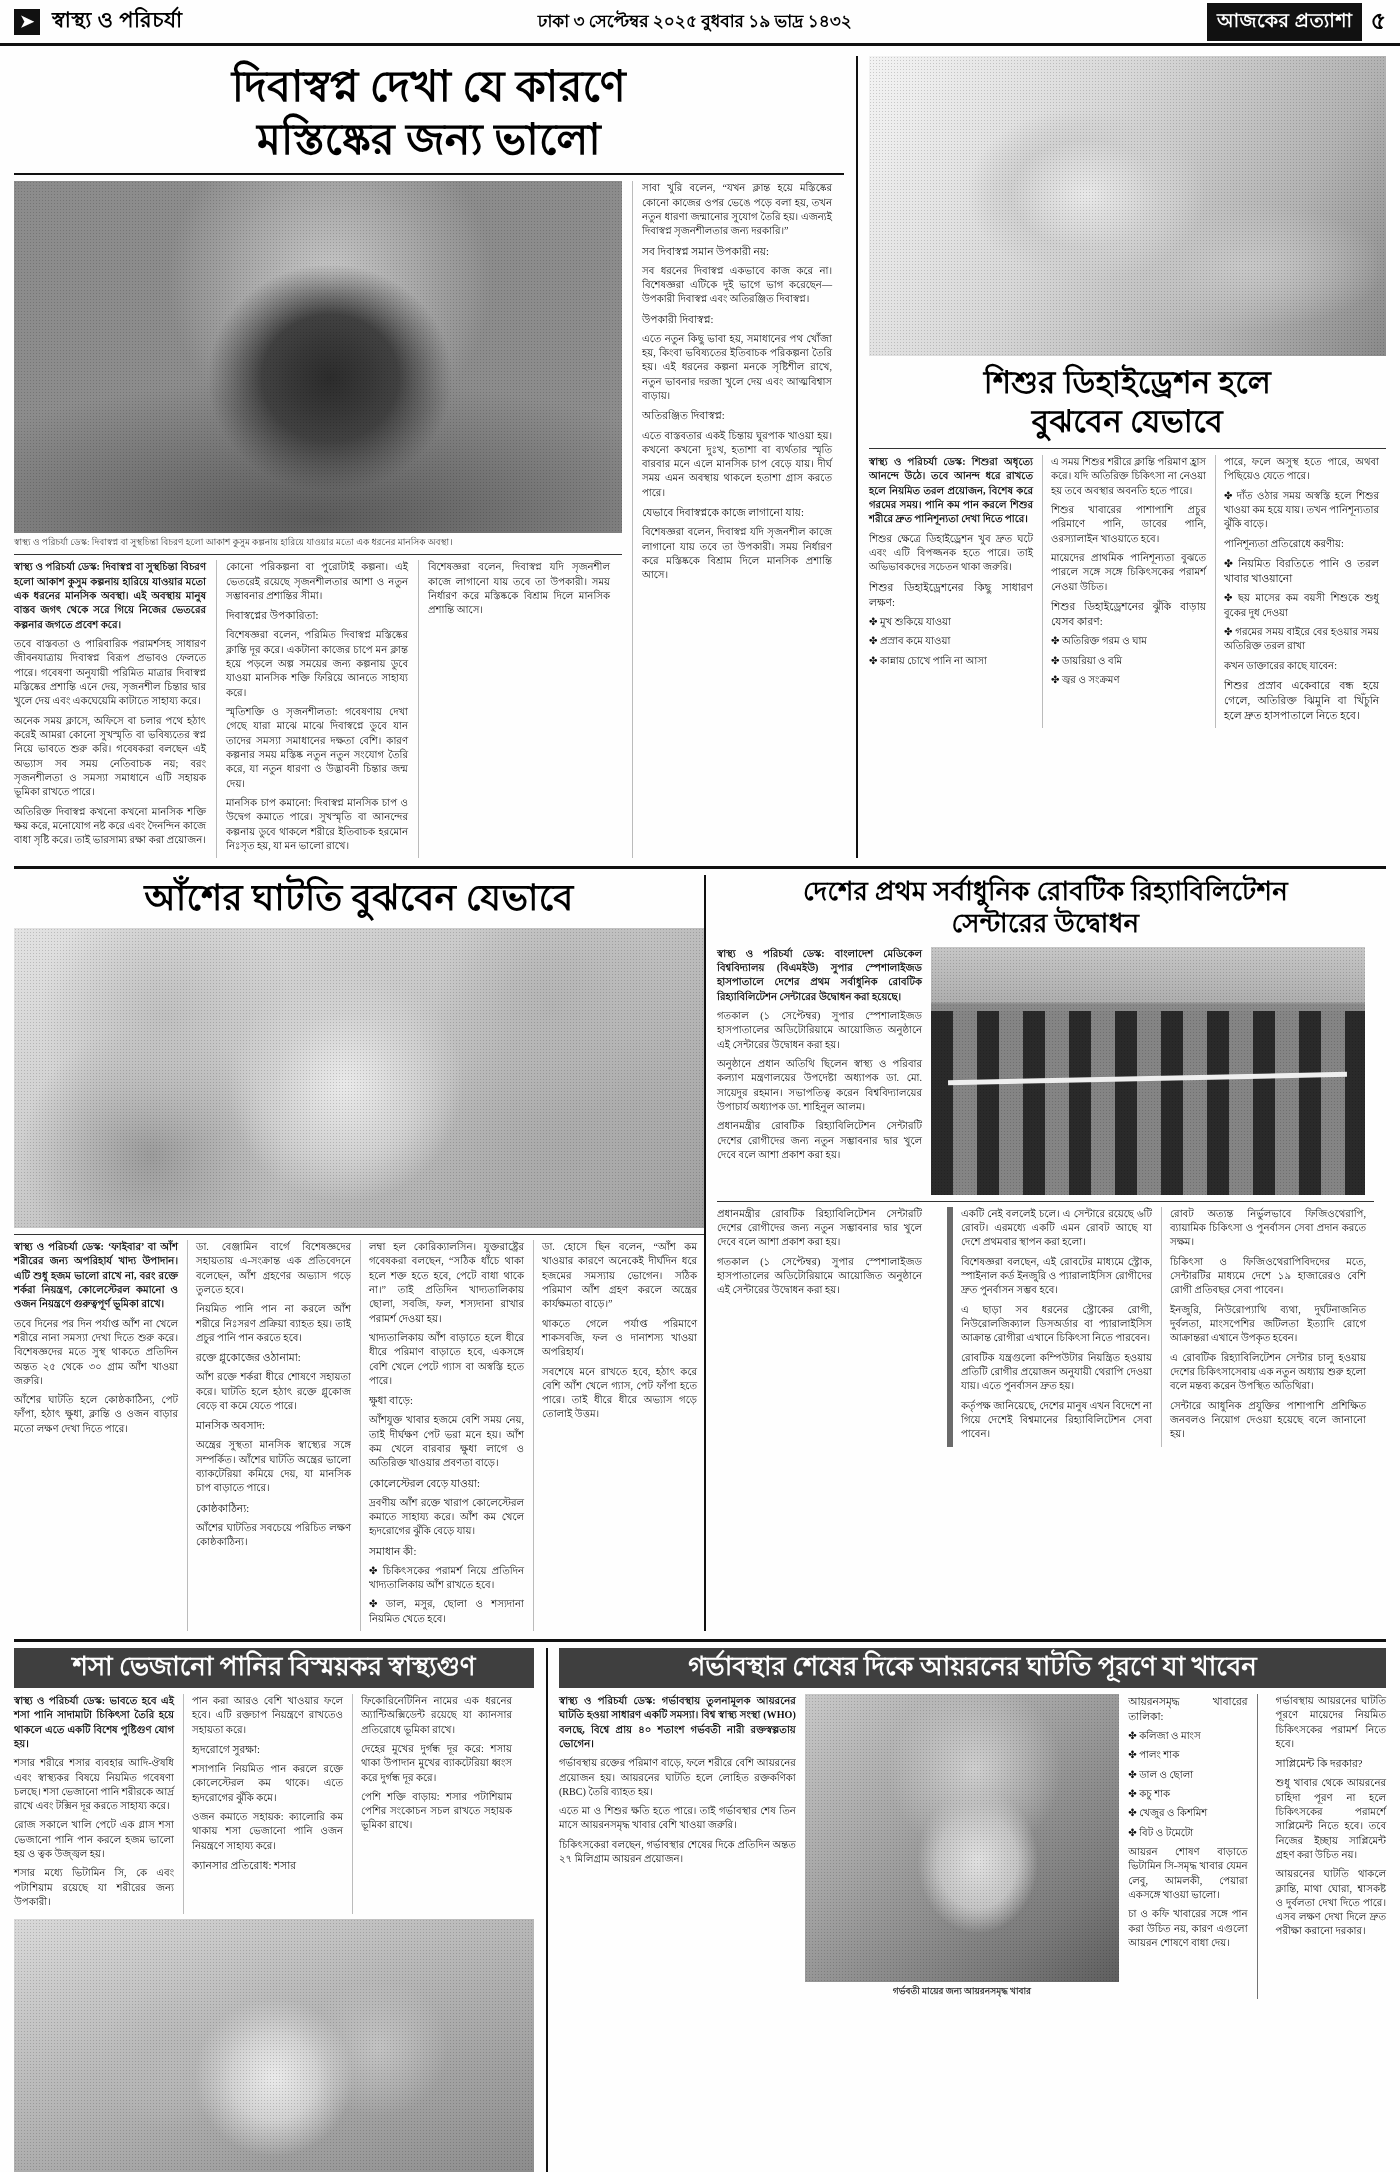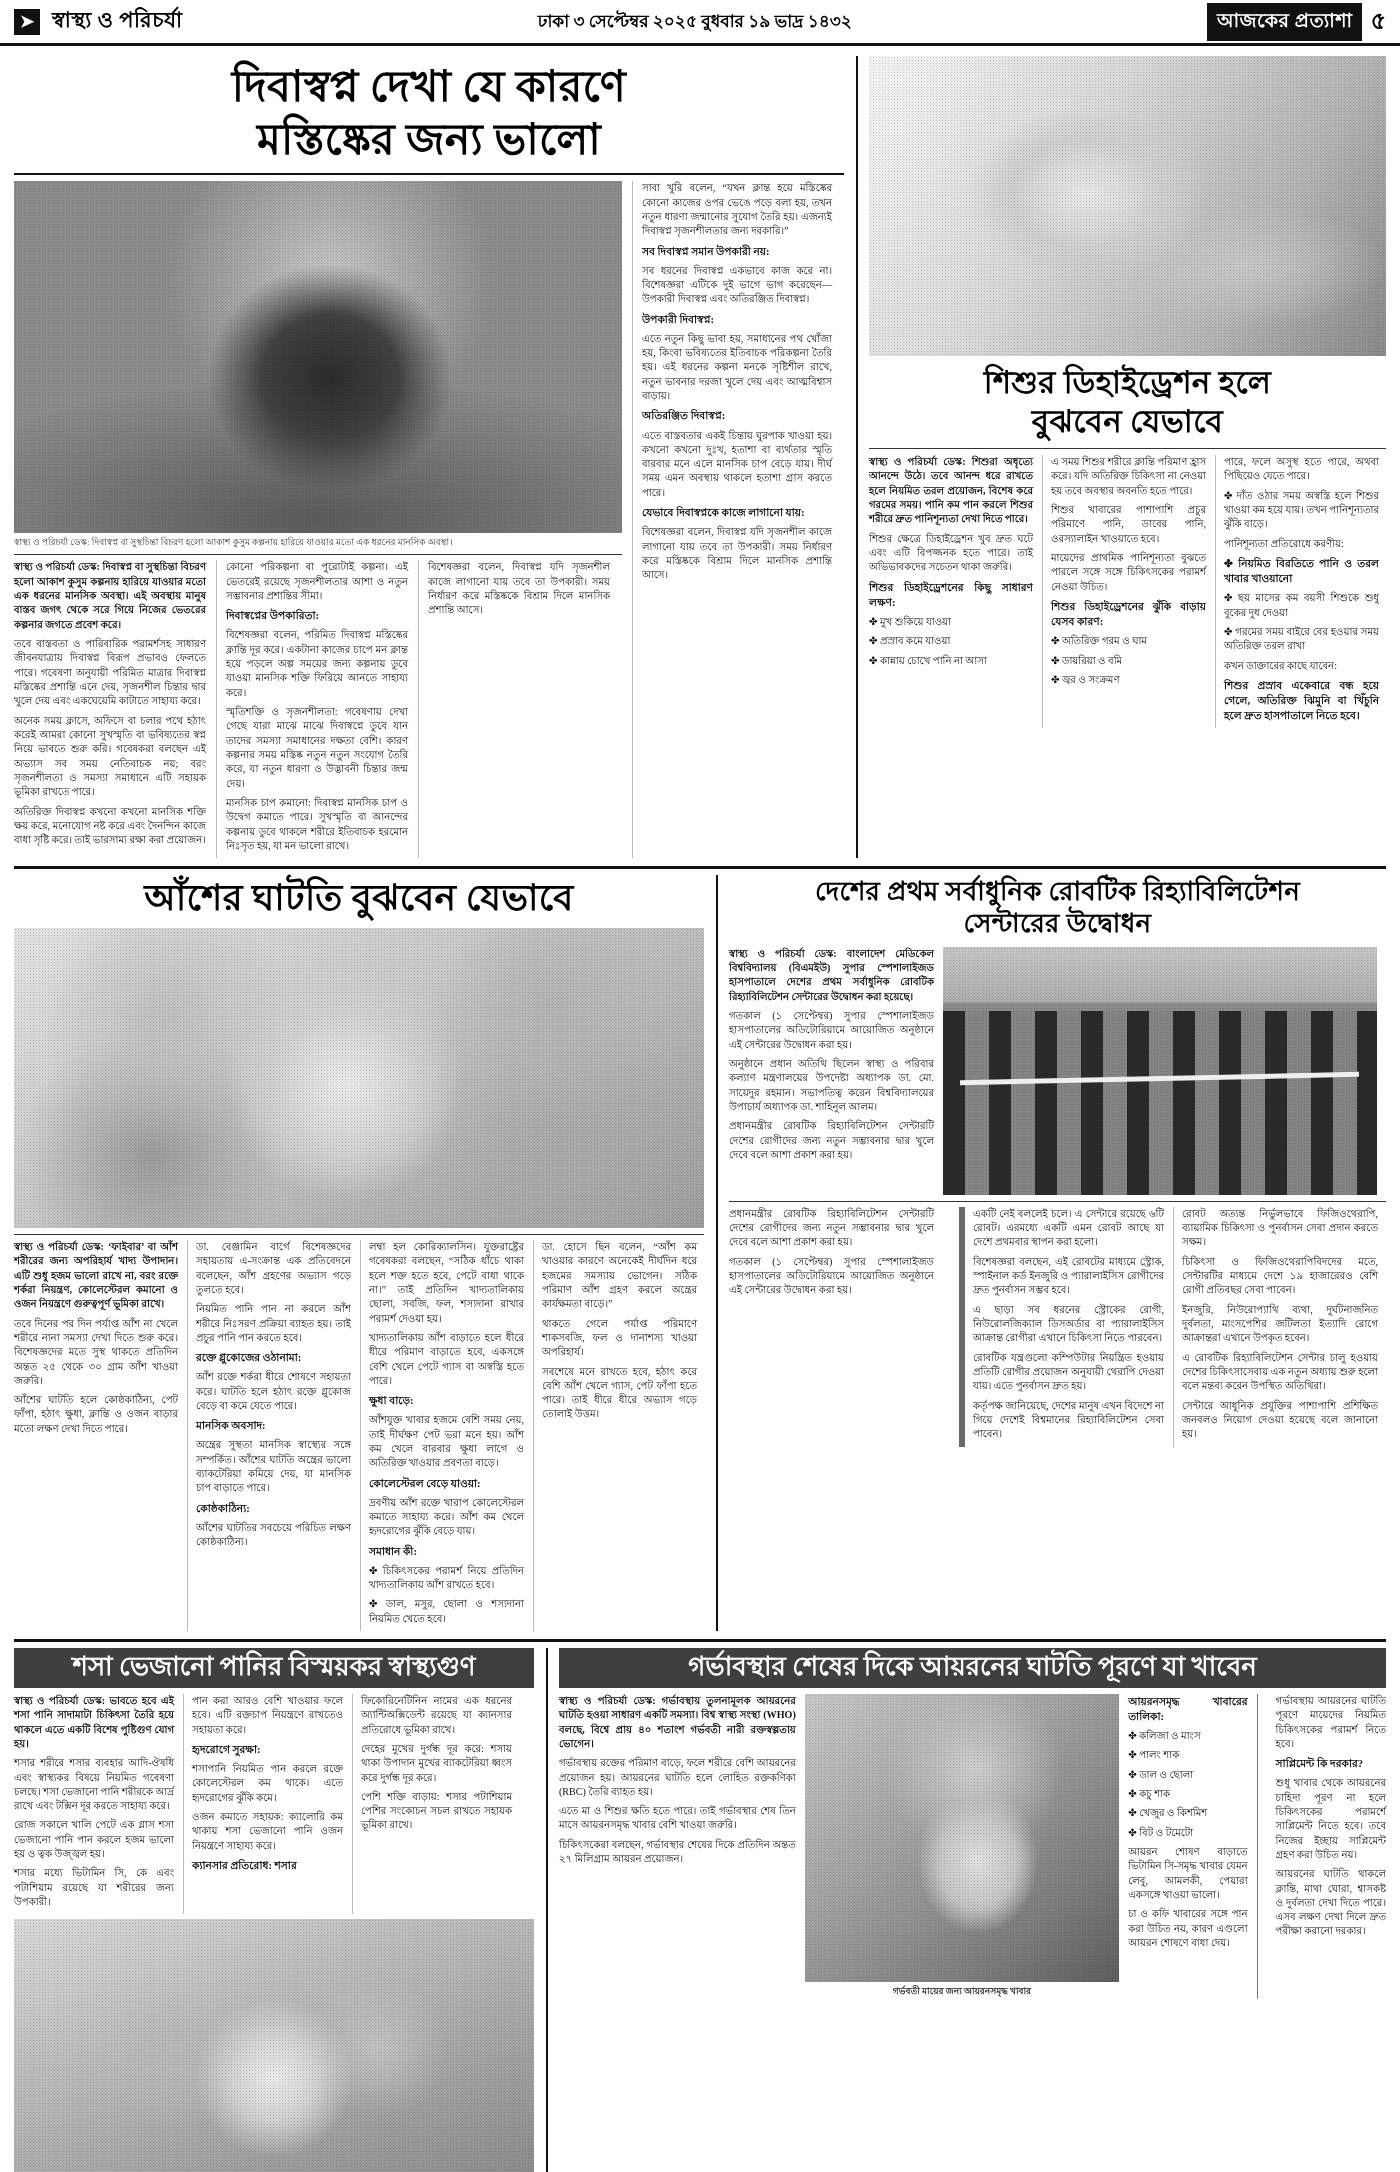--- a/index.html
+++ b/index.html
@@ -37,21 +37,21 @@
     font-weight:bold; line-height:1.18; letter-spacing:.3px;
   }
   .rule { border-top:2px solid #111; }
   .thin-rule { border-top:1px solid #333; }
   .body-text {
     font-size:10.1px; line-height:1.42; text-align:justify; color:#111;
     hyphens:auto;
   }
   .body-text p { margin:0 0 5px 0; }
   .lead { font-weight:bold; }
-  .subhead { font-weight:bold; font-size:10.6px; margin:5px 0 2px; }
+  .subhead { font-weight:normal; font-size:10.6px; margin:5px 0 2px; }
   .photo {
     background:#d8d5d0; position:relative; overflow:hidden;
   }
   .cap { font-size:9px; color:#333; padding-top:2px; }
 
   
   .ph-girl {
     background:
       radial-gradient(ellipse 28% 45% at 52% 56%, #2c2c2c 0%, #45403c 40%, rgba(90,86,80,0) 72%),
       radial-gradient(circle at 52% 28%, #cfc5b8 0%, #b9ae9f 16%, rgba(150,145,135,0) 40%),
@@ -212,21 +212,21 @@
           <p>কখন ডাক্তারের কাছে যাবেন:</p>
           <p class="subhead">শিশুর প্রস্রাব একেবারে বন্ধ হয়ে গেলে, অতিরিক্ত ঝিমুনি বা খিঁচুনি হলে দ্রুত হাসপাতালে নিতে হবে।</p>
           <p></p>
         </div>
       </div>
     </div>
   </div>
 
   <div class="rule" style="margin:8px 0 6px; border-top-width:3px;"></div>
 
-  <div style="display:flex; gap:12px;">
+  <div style="display:flex; ">
 
     <div style="width:690px;">
       <div class="hl" style="font-size:36px; text-align:center; padding:2px 0 8px;">আঁশের ঘাটতি বুঝবেন যেভাবে</div>
       <div class="photo ph-food" style="height:300px;">
         <div class="ph-dots"></div>
       </div>
       <div class="thin-rule" style="margin:6px 0 5px;"></div>
       <div style="display:flex; gap:9px;">
         <div style="width:164px;" class="body-text">
           <p class="lead">স্বাস্থ্য ও পরিচর্যা ডেস্ক: ‘ফাইবার’ বা আঁশ শরীরের জন্য অপরিহার্য খাদ্য উপাদান। এটি শুধু হজম ভালো রাখে না, বরং রক্তে শর্করা নিয়ন্ত্রণ, কোলেস্টেরল কমানো ও ওজন নিয়ন্ত্রণে গুরুত্বপূর্ণ ভূমিকা রাখে।</p>

